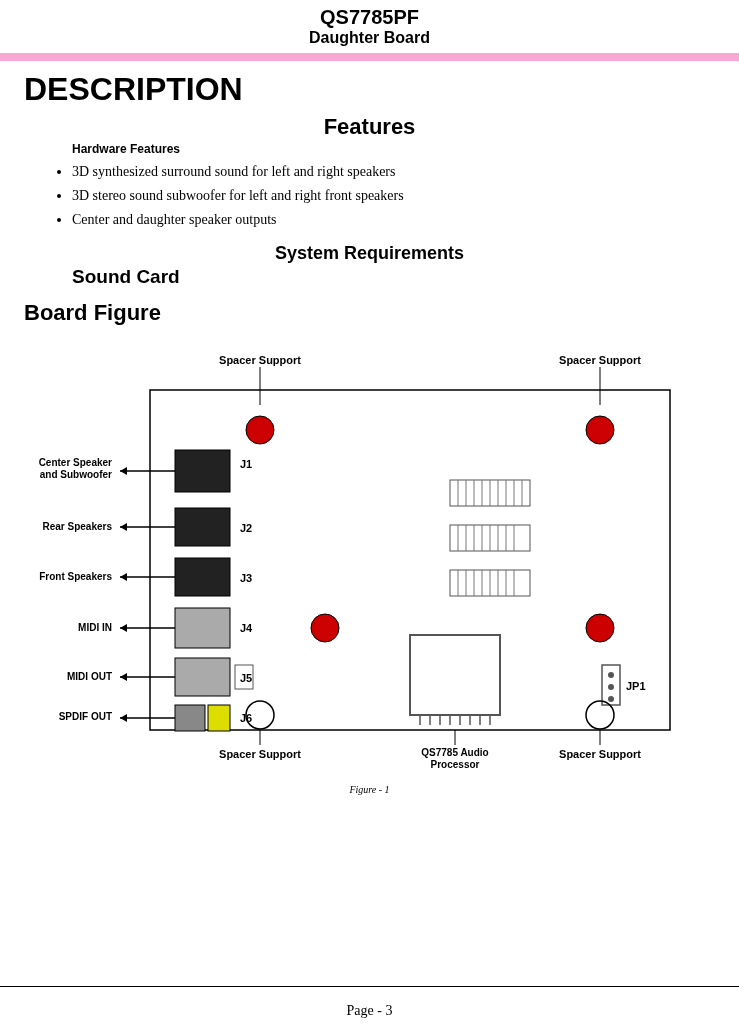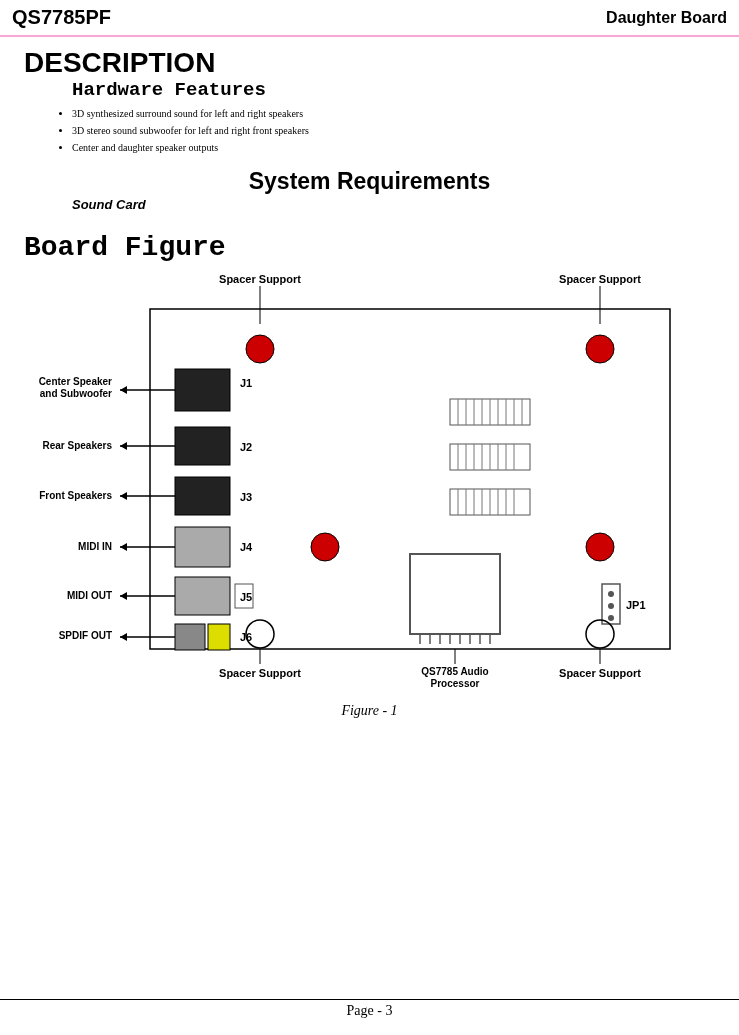--- a/index.html
+++ b/index.html
@@ -9,134 +9,136 @@
       color: #000;
       width: 739px;
       min-height: 1035px;
       padding: 0;
       position: relative;
     }
     .header {
       display: flex;
       justify-content: space-between;
       align-items: center;
-      border-bottom: 2px solid #f9a8d4;
-      padding: 6px 12px;
+      border-bottom: 8px solid #f9a8d4;
+      padding: 6px 20px;
       margin-bottom: 10px;
+      flex-direction: column;
     }
     .header-left {
       font-size: 20px;
       font-weight: bold;
       font-family: Arial, sans-serif;
     }
     .header-right {
       font-size: 16px;
       font-weight: bold;
       font-family: Arial, sans-serif;
     }
     .content {
       padding: 0 24px;
     }
     .description-title {
-      font-size: 28px;
-      font-weight: bold;
-      font-family: Arial, sans-serif;
+      font-size: 32px;
+      font-weight: bold;
+      font-family: Arial, sans-serif;
+      margin-bottom: 6px;
     }
     .description-text {
       font-size: 14px;
       margin-left: 24px;
       margin-bottom: 12px;
       line-height: 1.5;
     }
     .features-title {
       font-size: 22px;
       font-weight: bold;
       font-family: Arial, sans-serif;
       text-align: center;
       margin-bottom: 2px;
     }
     .hardware-features-title {
-      font-size: 19px;
-      font-weight: bold;
-      font-family: Liberation Mono, monospace;
+      font-size: 12px;
+      font-weight: bold;
+      font-family: Liberation Sans, sans-serif;
       text-indent: 48px;
       margin-bottom: 4px;
     }
     .bullet-list {
       list-style: disc;
       margin-left: 48px;
-      font-size: 10px;
+      font-size: 14px;
       line-height: 1.7;
       margin-bottom: 12px;
     }
     .system-req-title {
-      font-size: 23px;
+      font-size: 18px;
       font-weight: bold;
       font-family: Arial, sans-serif;
       text-align: center;
       margin-bottom: 2px;
     }
     .sound-card-title {
-      font-size: 13px;
+      font-size: 19px;
       font-weight: bold;
       font-family: Arial, sans-serif;
       text-indent: 48px;
-      margin-bottom: 20px;
-      font-style: italic;
+      margin-bottom: 12px;
     }
     .sound-card-bullet {
       list-style: disc;
       margin-left: 40px;
       font-size: 14px;
       line-height: 1.6;
       margin-bottom: 12px;
     }
     .board-figure-title {
-      font-size: 28px;
-      font-weight: bold;
-      font-family: Liberation Mono, monospace;
-      margin-bottom: 6px;
+      font-size: 22px;
+      font-weight: bold;
+      font-family: Liberation Sans, sans-serif;
+      margin-bottom: 24px;
     }
     
     .figure-caption {
       text-align: center;
       font-style: italic;
-      font-size: 14px;
+      font-size: 10px;
       margin-top: 4px;
       margin-bottom: 16px;
     }
     
     .footer {
       position: absolute;
       bottom: 16px;
       left: 0; right: 0;
       text-align: center;
       font-size: 14px;
       border-top: 1.5px solid #000;
-      padding-top: 3px;
+      padding-top: 16px;
     }
 
     
     .board-svg {
       display: block;
       margin: 0 auto;
     }
   </style>
 </head>
 <body>
 
 <div class="header">
   <span class="header-left">QS7785PF</span>
   <span class="header-right">Daughter Board</span>
 </div>
 
 <div class="content">
 
   <div class="description-title">DESCRIPTION</div>
 
+  <div class="features-title">Features</div>
   <div class="hardware-features-title">Hardware Features</div>
   <ul class="bullet-list">
     <li>3D synthesized surround sound for left and right speakers</li>
     <li>3D stereo sound subwoofer for left and right front speakers</li>
     <li>Center and daughter speaker outputs</li>
   </ul>
 
   <div class="system-req-title">System Requirements</div>
   <div class="sound-card-title">Sound Card</div>
 

